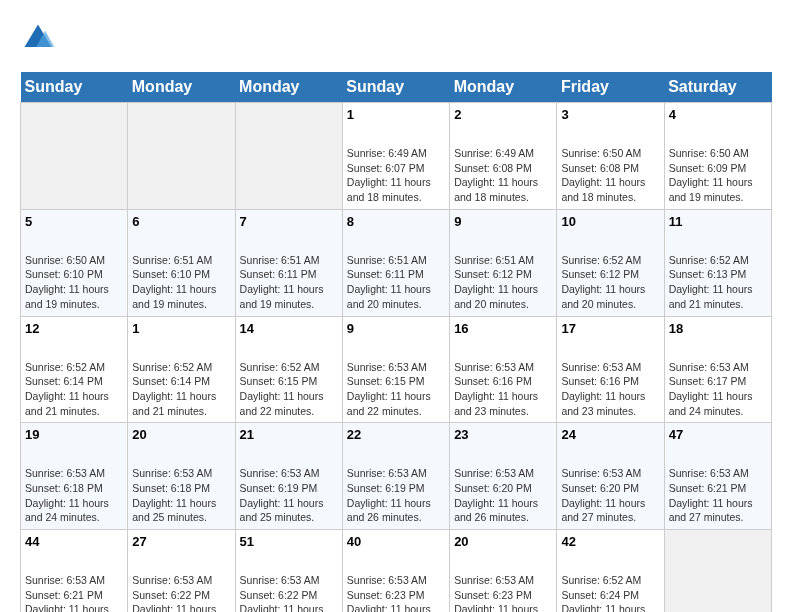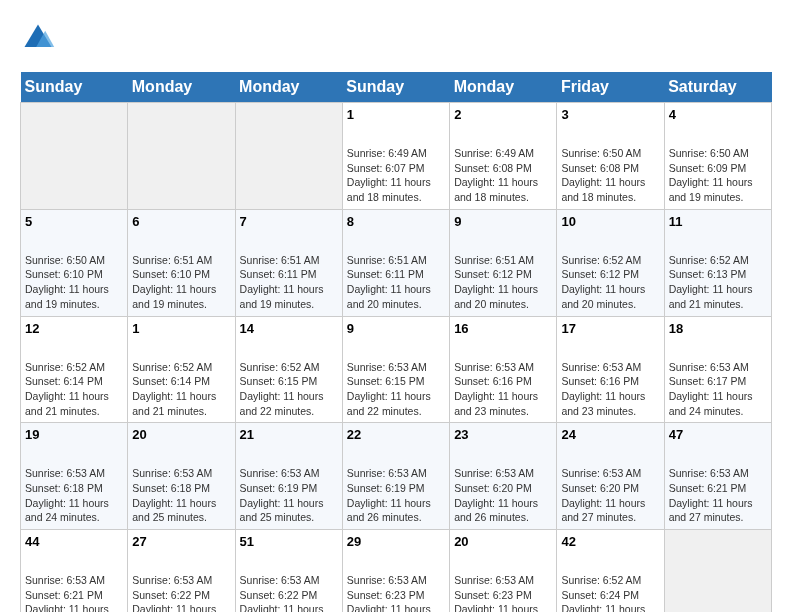--- a/index.html
+++ b/index.html
@@ -326,21 +326,21 @@
 and 28 minutes.</div>
         </td>
         <td>
           <div class="day-num">51</div>
           <div class="day-info" style="white-space: pre-line;">Sunrise: 6:53 AM
 Sunset: 6:22 PM
 Daylight: 11 hours
 and 29 minutes.</div>
         </td>
         <td>
-          <div class="day-num">29</div>
+          <div class="day-num">40</div>
           <div class="day-info" style="white-space: pre-line;">Sunrise: 6:53 AM
 Sunset: 6:23 PM
 Daylight: 11 hours
 and 29 minutes.</div>
         </td>
         <td>
           <div class="day-num">20</div>
           <div class="day-info" style="white-space: pre-line;">Sunrise: 6:53 AM
 Sunset: 6:23 PM
 Daylight: 11 hours

